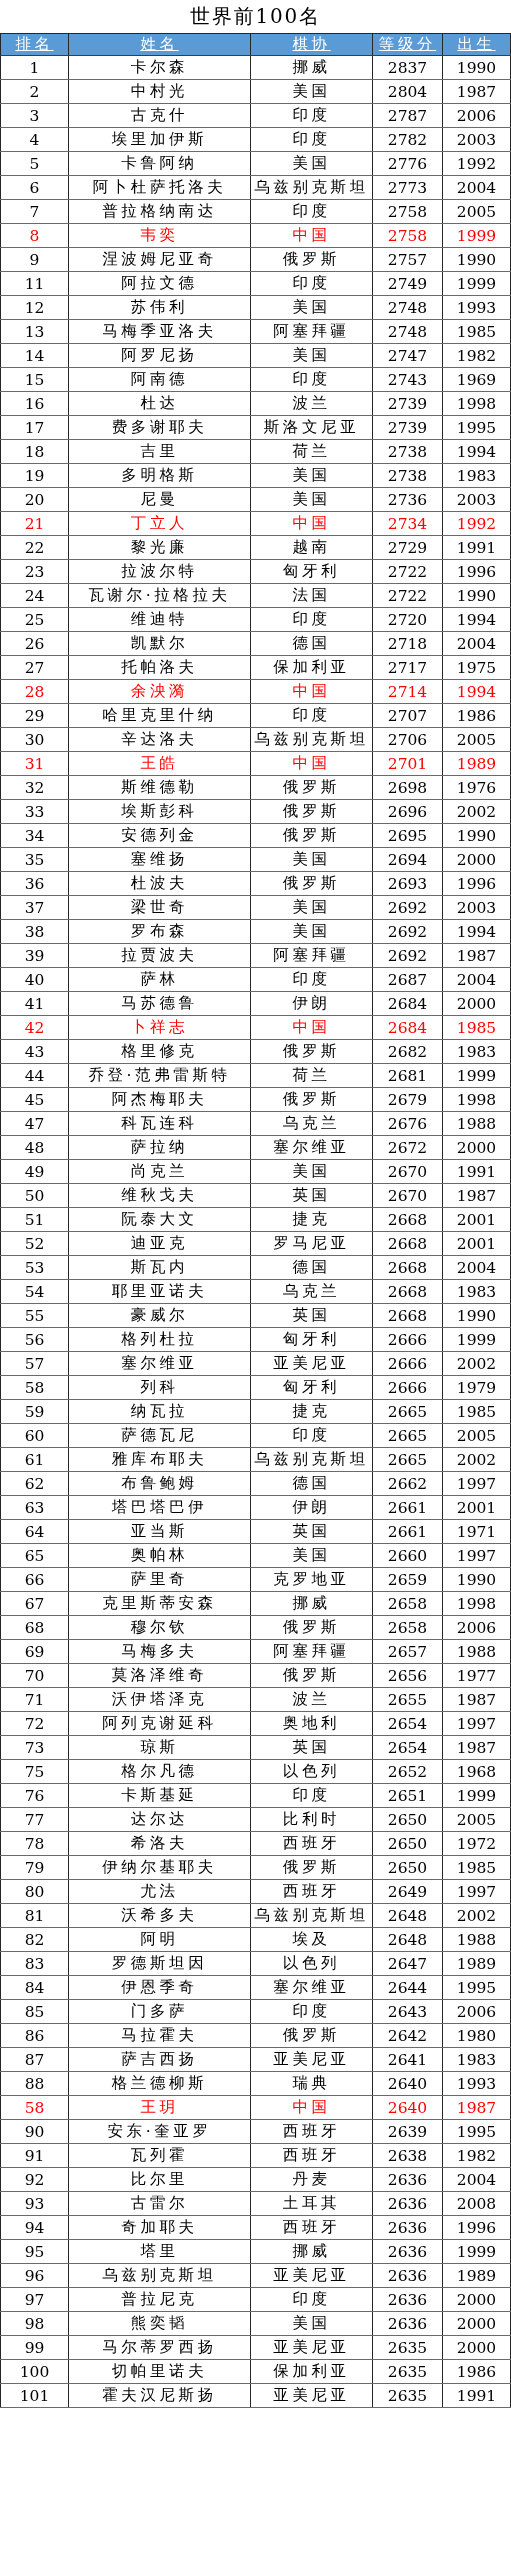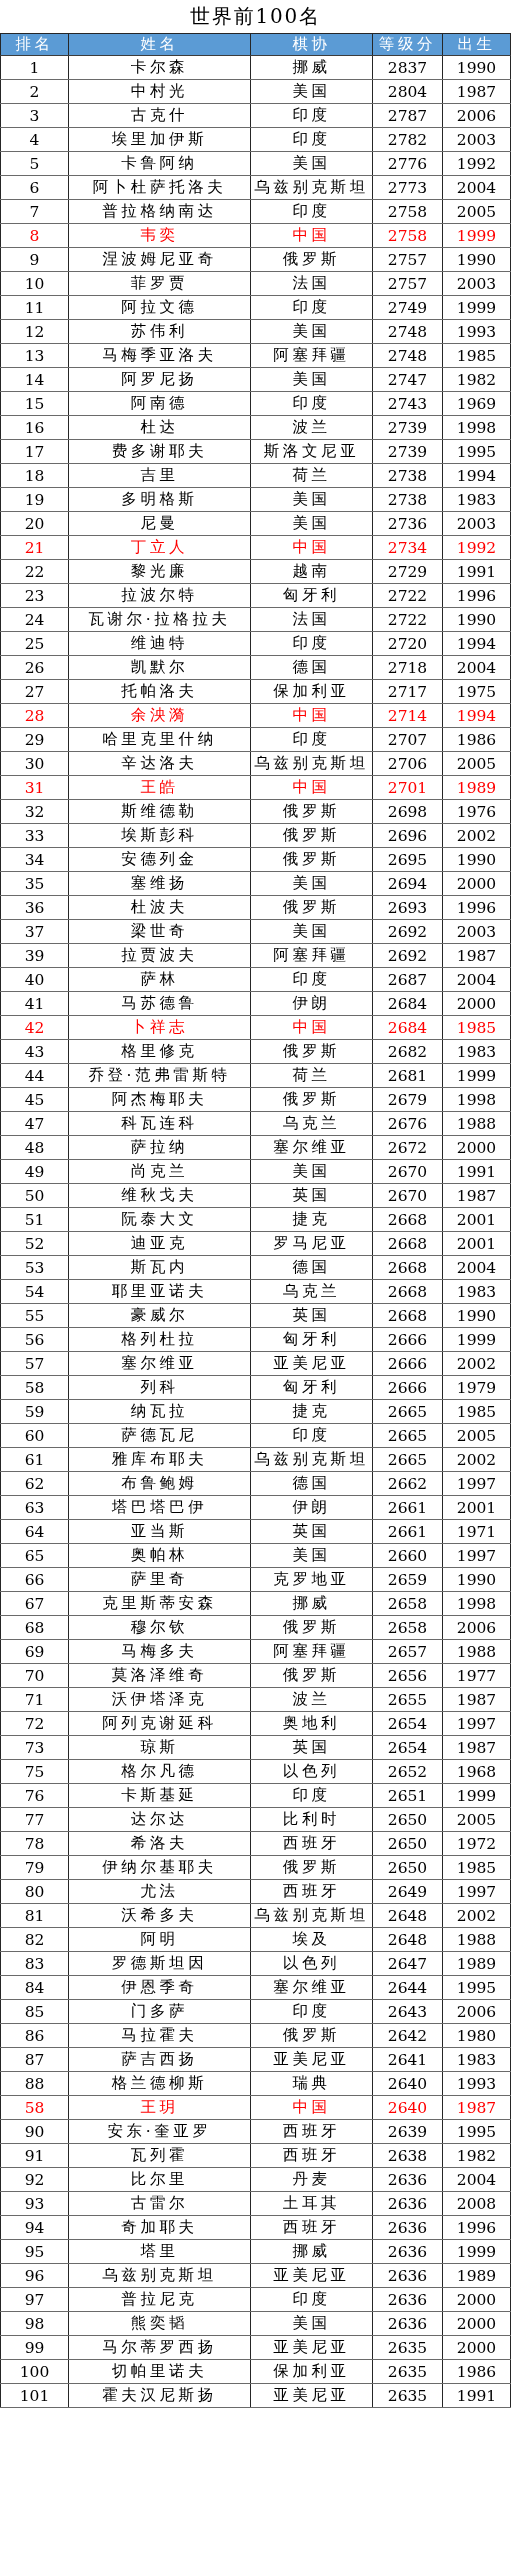--- a/index.html
+++ b/index.html
@@ -44,20 +44,21 @@
     font-weight:normal;
     font-size:15.5px;
     height:16px;
     letter-spacing:3.6px;
     border-left:1.2px solid var(--v-border);
     border-right:1.2px solid var(--v-border);
     border-bottom:1.2px solid #3c3c3c;
     padding:0;
     white-space:nowrap;
     overflow:hidden;
+    text-decoration:underline;
   }
   td{
     height:24px;
     font-size:15.5px;
     text-align:center;
     vertical-align:middle;
     padding:0;
     border-left:1.2px solid var(--v-border);
     border-right:1.2px solid var(--v-border);
     border-top:1.2px solid var(--h-border);
@@ -149,27 +150,20 @@
     <td>1999</td>
   </tr>
         <tr>
     <td>9</td>
     <td class="cjk">涅波姆尼亚奇</td>
     <td class="cjk">俄罗斯</td>
     <td>2757</td>
     <td>1990</td>
   </tr>
         <tr>
-    <td>10</td>
-    <td class="cjk">菲罗贾</td>
-    <td class="cjk">法国</td>
-    <td>2757</td>
-    <td>2003</td>
-  </tr>
-        <tr>
     <td>11</td>
     <td class="cjk">阿拉文德</td>
     <td class="cjk">印度</td>
     <td>2749</td>
     <td>1999</td>
   </tr>
         <tr>
     <td>12</td>
     <td class="cjk">苏伟利</td>
     <td class="cjk">美国</td>
@@ -345,20 +339,27 @@
     <td>1996</td>
   </tr>
         <tr>
     <td>37</td>
     <td class="cjk">梁世奇</td>
     <td class="cjk">美国</td>
     <td>2692</td>
     <td>2003</td>
   </tr>
         <tr>
+    <td>38</td>
+    <td class="cjk">罗布森</td>
+    <td class="cjk">美国</td>
+    <td>2692</td>
+    <td>1994</td>
+  </tr>
+        <tr>
     <td>39</td>
     <td class="cjk">拉贾波夫</td>
     <td class="cjk">阿塞拜疆</td>
     <td>2692</td>
     <td>1987</td>
   </tr>
         <tr>
     <td>40</td>
     <td class="cjk">萨林</td>
     <td class="cjk">印度</td>

